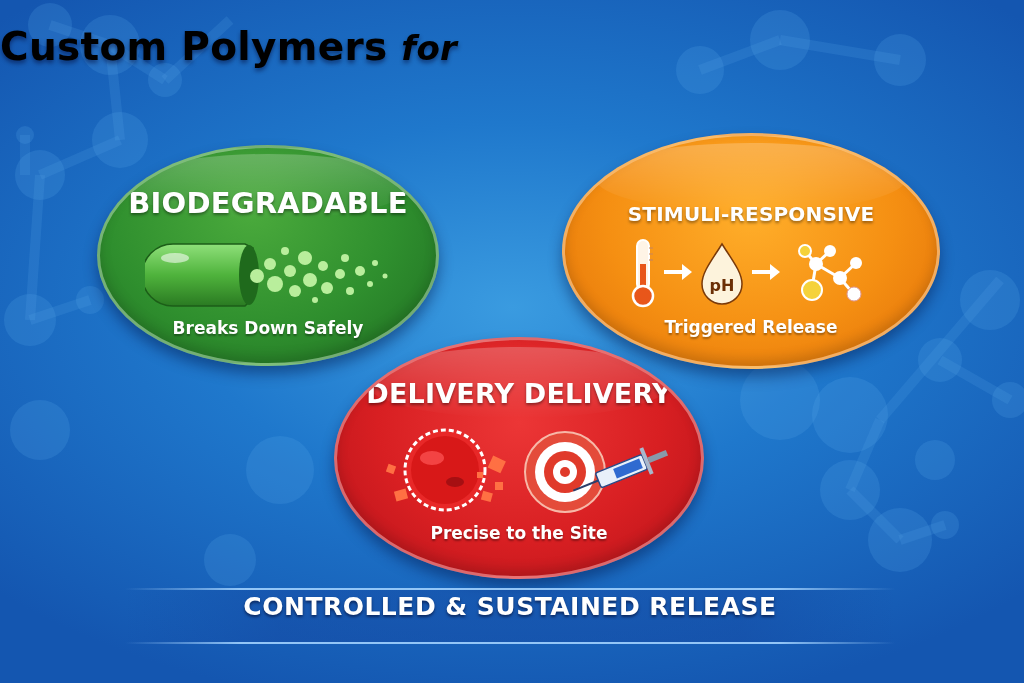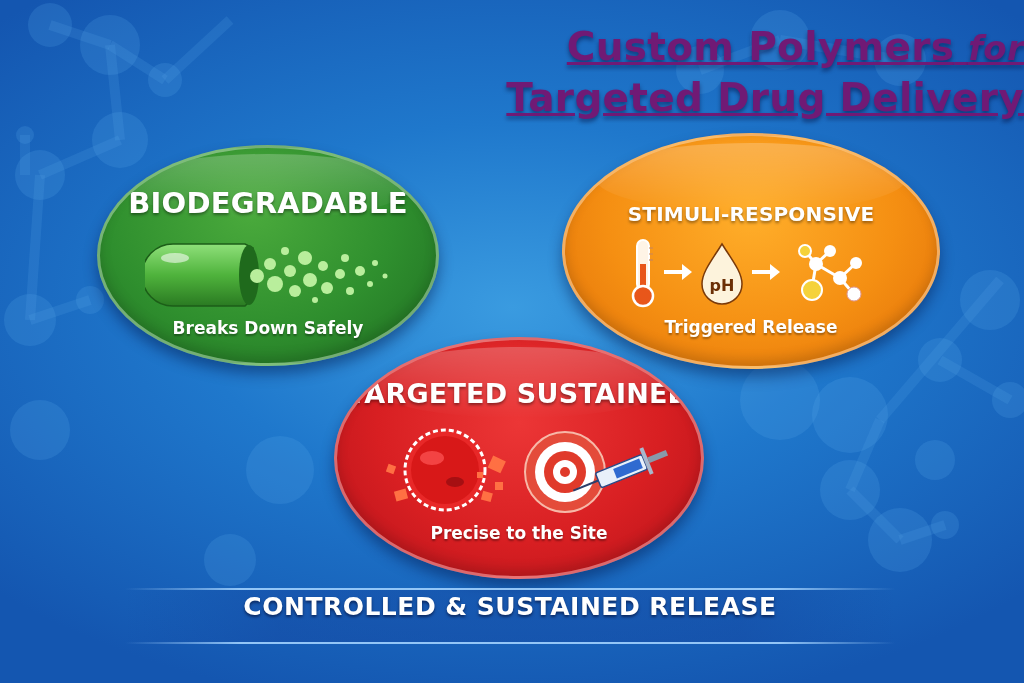--- a/index.html
+++ b/index.html
@@ -1,22 +1,22 @@
 <!DOCTYPE html>
 <html><head>
 <meta charset="utf-8">
 <style>
   html,body{margin:0;padding:0;}
   body{width:1024px;height:683px;overflow:hidden;position:relative;
     font-family:"DejaVu Sans","Liberation Sans",sans-serif;
     background:radial-gradient(ellipse 70% 60% at 50% 45%, #3a9be0 0%, #1f78cc 45%, #1456b0 100%);}
   .bg-mol{position:absolute;inset:0;}
-  .title{position:absolute;left:0;right:0;top:22px;text-align:right;color:#701a75;
+  .title{position:absolute;left:0;right:0;top:22px;text-align:left;color:#000000;
     font-weight:bold;font-size:39px;line-height:50px;letter-spacing:0.3px;
-    text-shadow:0 3px 4px rgba(0,0,40,0.45);text-decoration:underline;}
+    text-shadow:0 3px 4px rgba(0,0,40,0.45);}
   .title em{font-style:italic;font-size:34px;}
   .oval{position:absolute;border-radius:50%;box-shadow:0 8px 14px rgba(0,20,70,0.45), inset 0 -6px 12px rgba(0,0,0,0.15);
     border:3px solid rgba(255,255,255,0.35);overflow:hidden;}
   .oval::before{content:"";position:absolute;left:8%;right:8%;top:3%;height:30%;border-radius:50%;
     background:linear-gradient(to bottom, rgba(255,255,255,0.22), rgba(255,255,255,0));}
   .green{left:97px;top:145px;width:336px;height:215px;
     background:radial-gradient(ellipse at 45% 30%, #4aaa3c 0%, #2f8f2e 55%, #1f6e22 100%);}
   .orange{left:562px;top:133px;width:372px;height:230px;
     background:radial-gradient(ellipse at 50% 35%, #ffae2a 0%, #f58f12 55%, #e06f08 100%);}
   .red{left:334px;top:337px;width:364px;height:236px;
@@ -76,21 +76,20 @@
       <circle cx="780" cy="40" r="30"></circle>
       <circle cx="900" cy="60" r="26"></circle>
     <circle cx="280" cy="470" r="34"></circle>
       <circle cx="230" cy="560" r="26"></circle>
       <circle cx="40" cy="430" r="30"></circle>
   </g>
 </svg>
 
 <div class="title">
   <div><span>Custom Polymers</span> <em>for</em></div>
-  <div>Targeted Drug Delivery</div>
 </div>
 
 <div class="oval green">
   <div class="otitle" style="top:38px;font-size:29px;">BIODEGRADABLE</div>
   <svg class="icon-svg" style="left:45px;top:88px;" width="250" height="80" viewBox="0 0 250 80">
     <defs>
       <linearGradient id="capg" x1="0" y1="0" x2="0" y2="1">
         <stop offset="0" stop-color="#8fe07a"></stop>
           <stop offset="0.5" stop-color="#4fb33c"></stop>
           <stop offset="1" stop-color="#2a7a22"></stop>
@@ -164,21 +163,21 @@
       <circle cx="210" cy="42" r="7" fill="#fff"></circle>
       <circle cx="226" cy="27" r="6" fill="#fff"></circle>
       <circle cx="224" cy="58" r="7" fill="#fff" stroke="#d99" stroke-width="1"></circle>
     </g>
   </svg>
   <div class="osub" style="top:181px;">Triggered Release</div>
 
 </div>
 
 <div class="oval red">
-  <div class="otitle" style="top:38px;font-size:27px;">TARGETED SUSTAINED</div>
+  <div class="otitle" style="top:38px;font-size:27px;">DELIVERY DELIVERY</div>
   <svg class="icon-svg" style="left:40px;top:80px;" width="300" height="100" viewBox="0 0 300 100">
     <g>
       <circle cx="68" cy="50" r="40" fill="#e82828" stroke="#fff" stroke-width="3" stroke-dasharray="5 3"></circle>
       <circle cx="68" cy="50" r="34" fill="#d81818"></circle>
       <ellipse cx="55" cy="38" rx="12" ry="7" fill="#f55" fill-opacity="0.7"></ellipse>
       <ellipse cx="78" cy="62" rx="9" ry="5" fill="#a60f12"></ellipse>
       <g fill="#ff7043">
         <rect x="10" y="45" width="8" height="8" transform="rotate(20 14 49)"></rect>
         <rect x="18" y="70" width="12" height="10" transform="rotate(-15 24 75)"></rect>
         <rect x="113" y="38" width="14" height="13" transform="rotate(25 120 44)"></rect>

